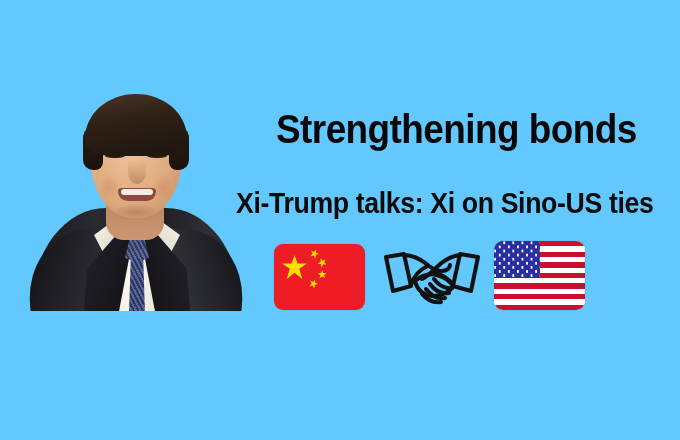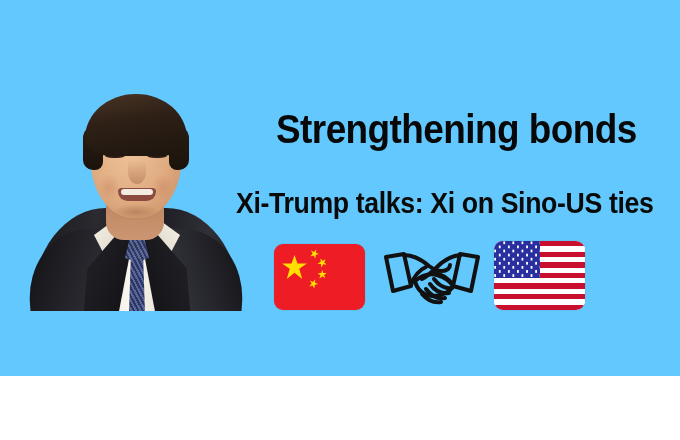--- a/index.html
+++ b/index.html
@@ -10,21 +10,21 @@
   body {
     width: 680px;
     height: 440px;
     overflow: hidden;
     font-family: "Liberation Sans", sans-serif;
   }
 
   #banner {
     position: relative;
     width: 680px;
-    height: 376px;
+    height: 440px;
     background: #62c8fd;
     overflow: hidden;
   }
 
   
   #portrait {
     position: absolute;
     left: 28px;
     top: 80px;
     width: 216px;

